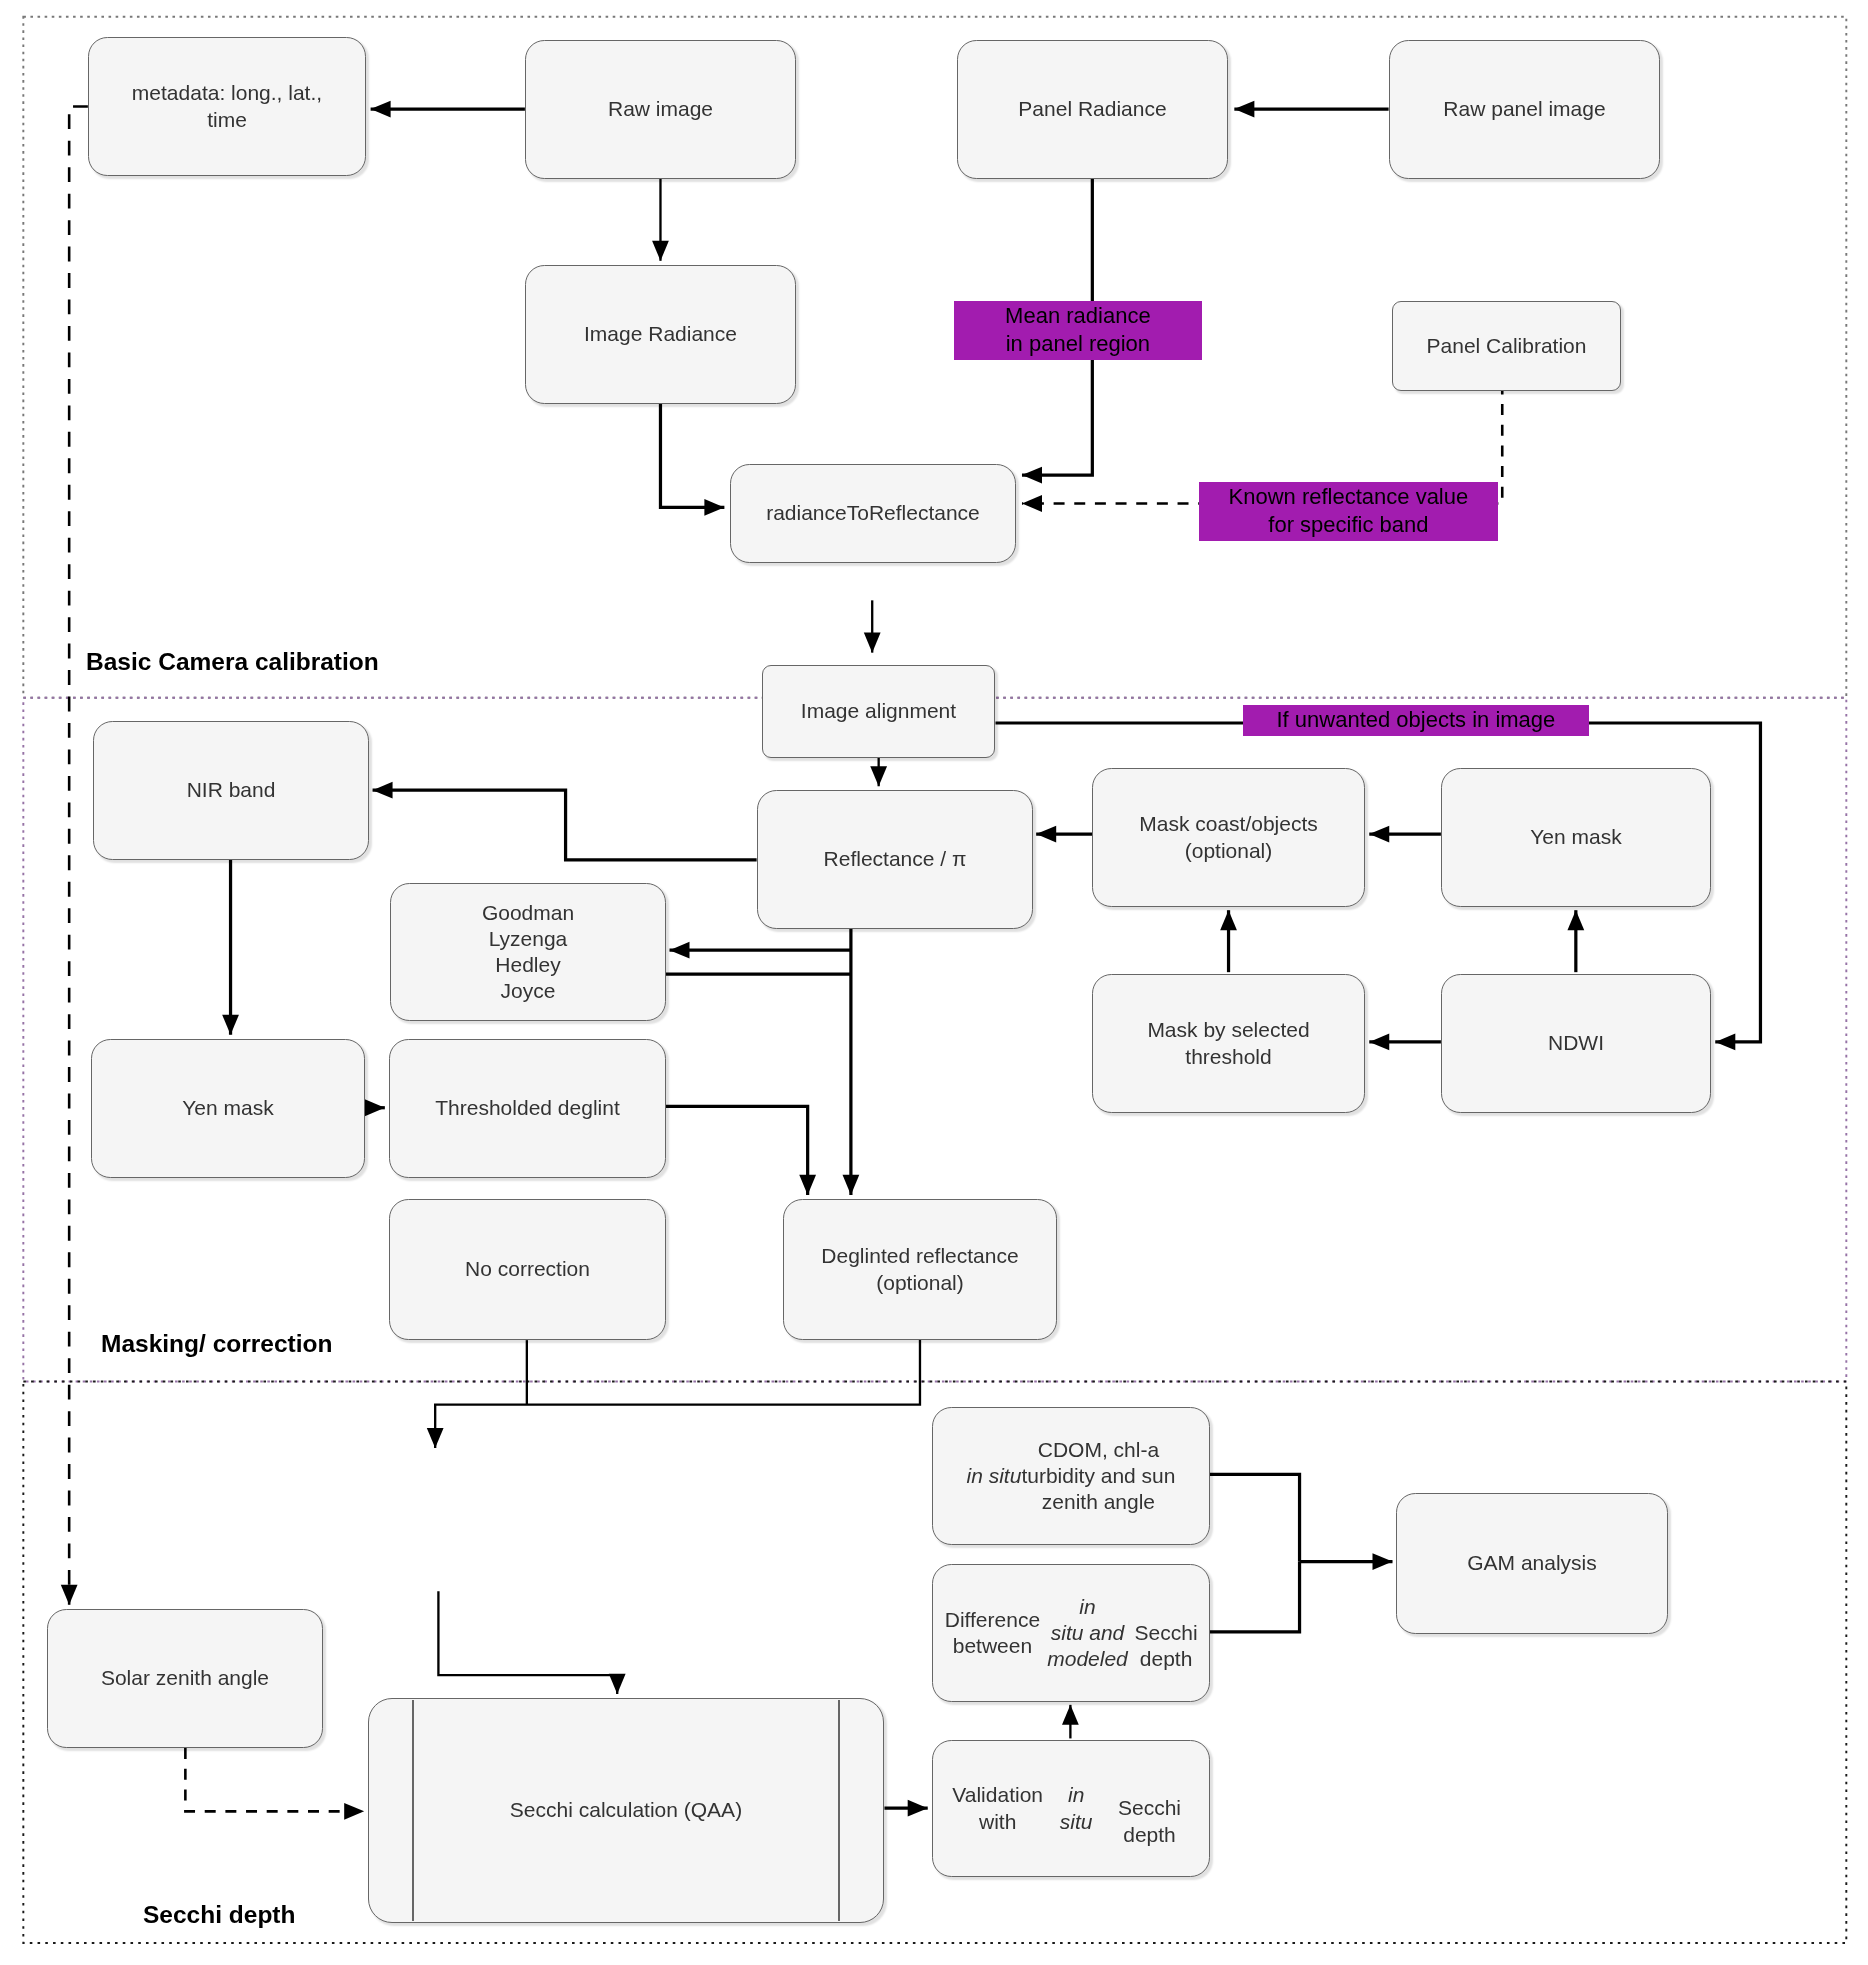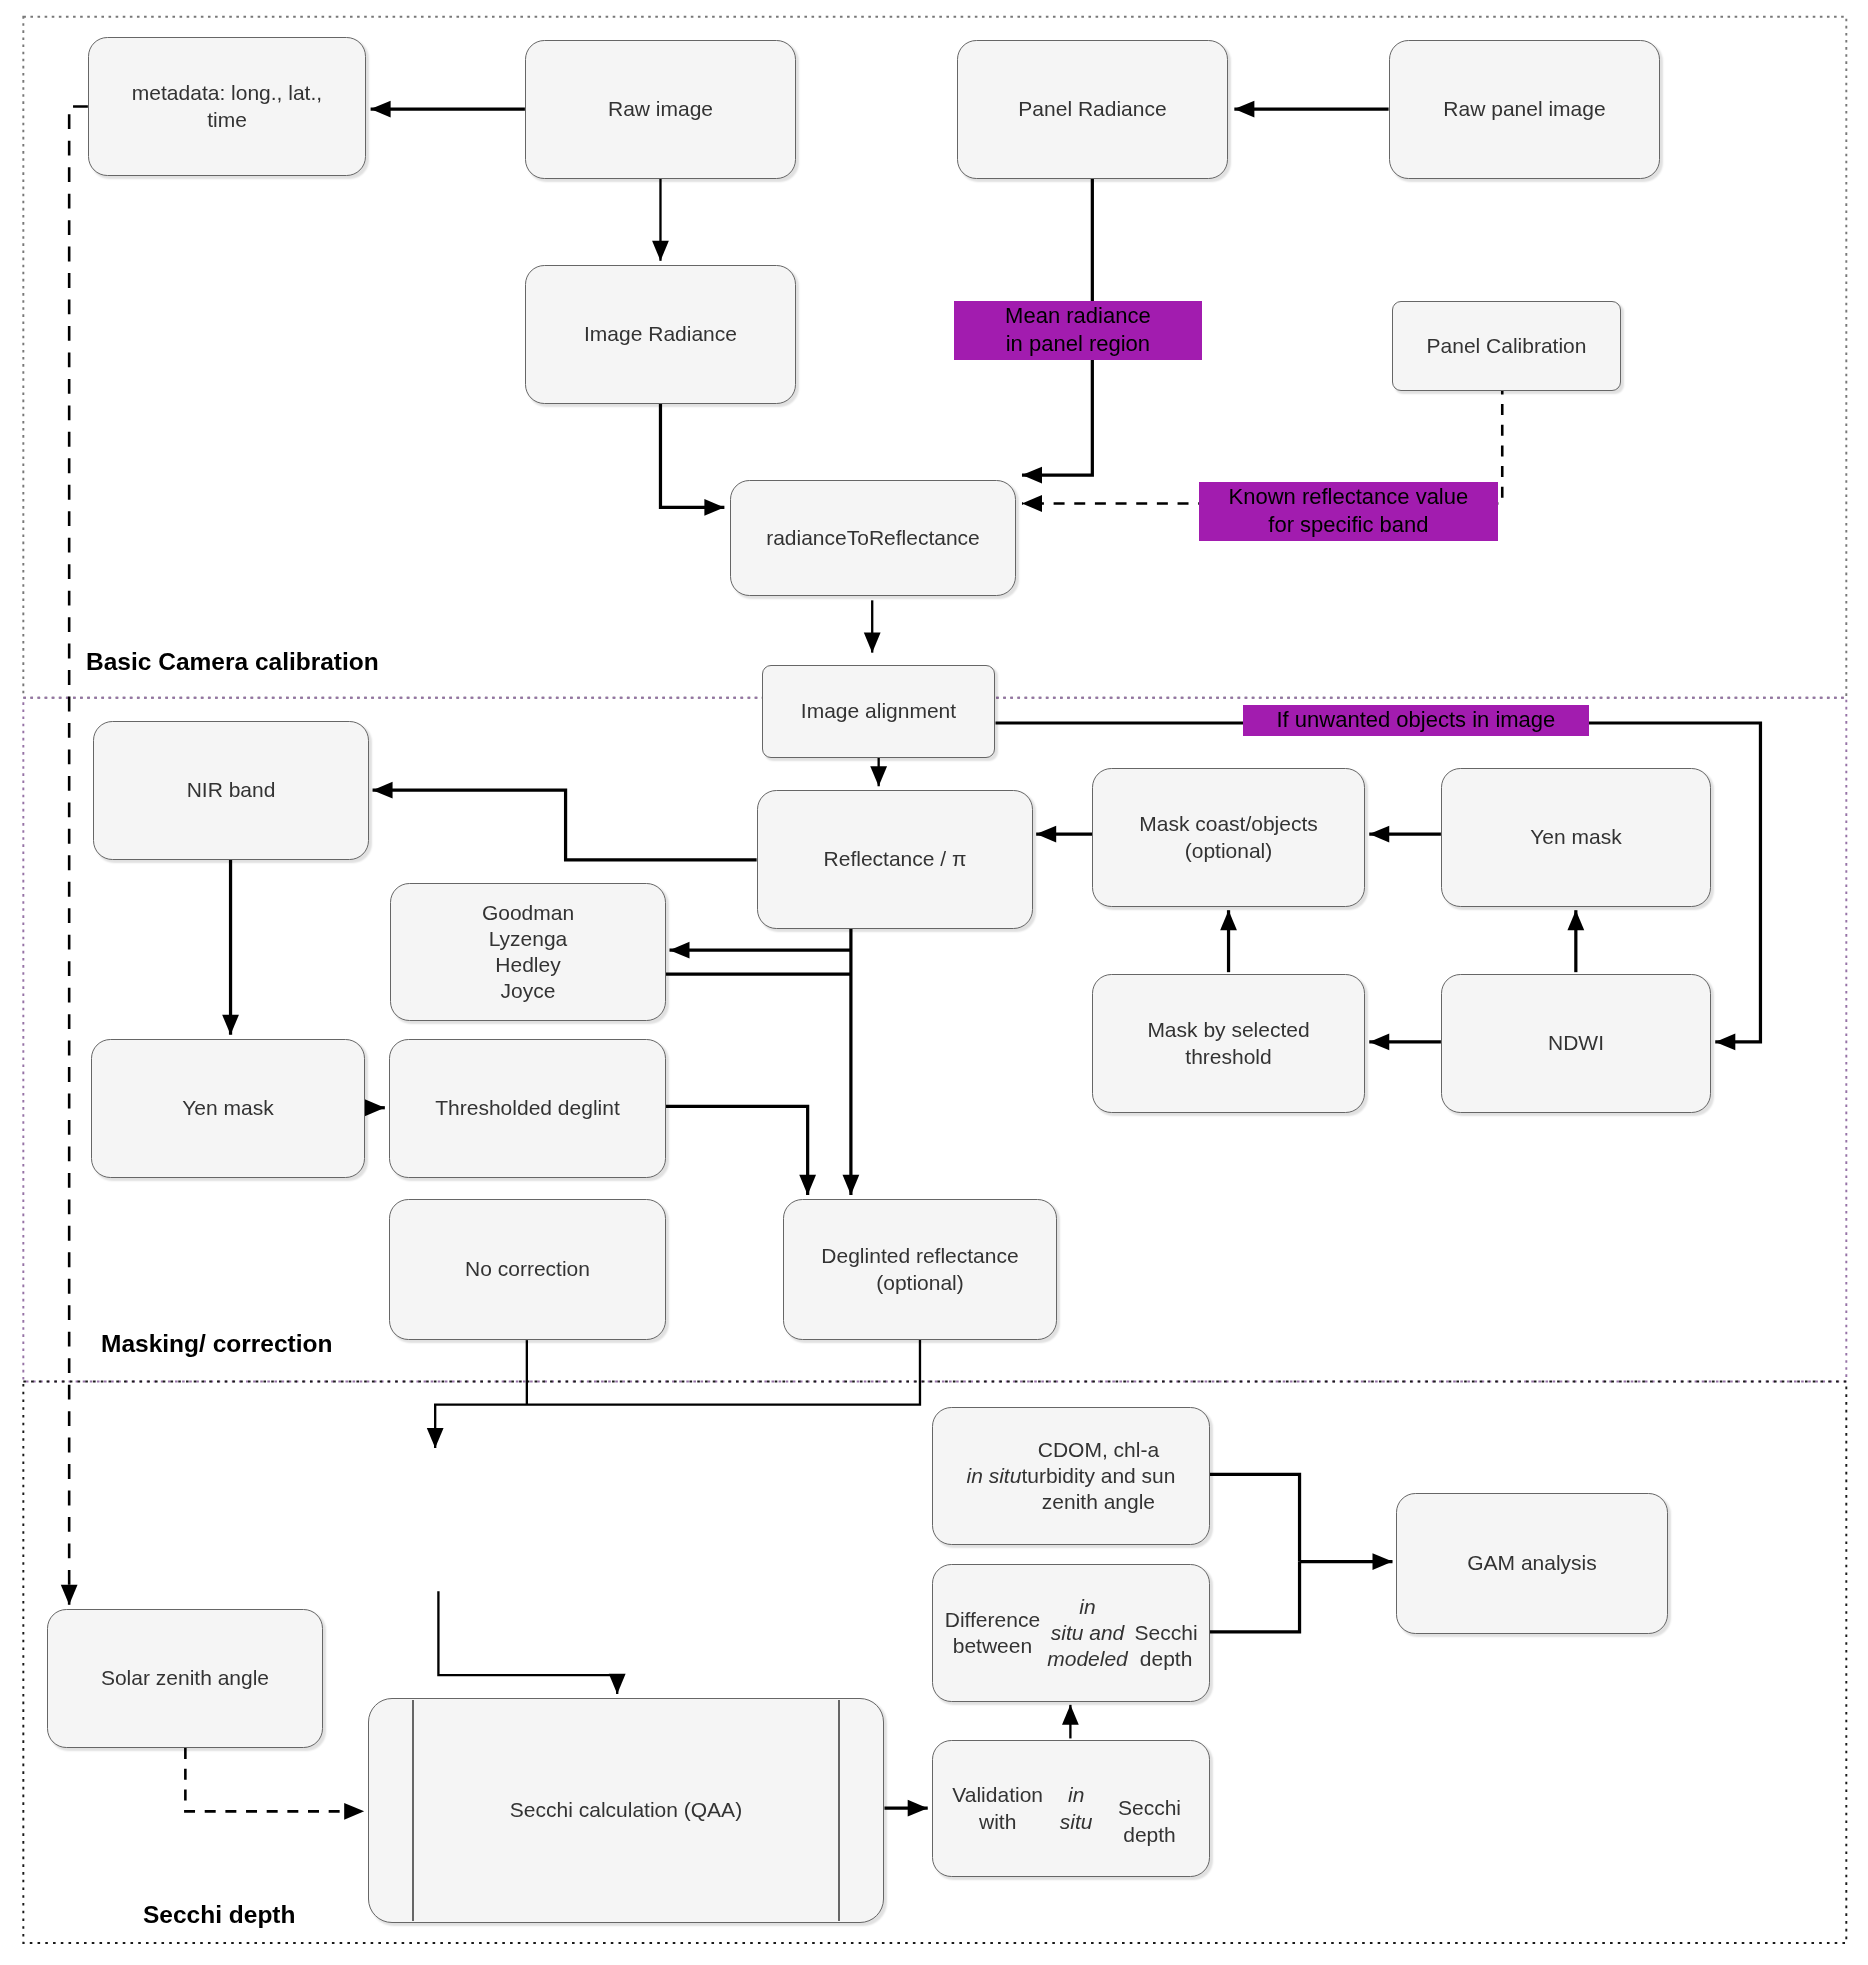--- a/index.html
+++ b/index.html
@@ -97,21 +97,21 @@
     <path class="edge e-dash" marker-end="url(#arrow)" d="M287 2708 V2806 H564"></path>
   </svg>
 
   <div class="node" style="left:88px;top:37px;width:278px;height:139px">metadata: long., lat.,
 time</div>
   <div class="node" style="left:525px;top:40px;width:271px;height:139px">Raw image</div>
   <div class="node" style="left:957px;top:40px;width:271px;height:139px">Panel Radiance</div>
   <div class="node" style="left:1389px;top:40px;width:271px;height:139px">Raw panel image</div>
   <div class="node" style="left:525px;top:265px;width:271px;height:139px">Image Radiance</div>
   <div class="node small" style="left:1392px;top:293px;width:229px;height:90px">Panel Calibration</div>
-  <div class="node" style="left:730px;top:480px;width:286px;height:116px">radianceToReflectance</div>
+  <div class="node" style="left:730px;top:464px;width:286px;height:99px">radianceToReflectance</div>
   <div class="node small" style="left:762px;top:657px;width:233px;height:93px">Image alignment</div>
   <div class="node" style="left:93px;top:721px;width:276px;height:139px">NIR band</div>
   <div class="node" style="left:757px;top:790px;width:276px;height:139px">Reflectance / π</div>
   <div class="node" style="left:1092px;top:768px;width:273px;height:139px">Mask coast/objects
 (optional)</div>
   <div class="node" style="left:1441px;top:768px;width:270px;height:139px">Yen mask</div>
   <div class="node" style="left:390px;top:883px;width:276px;height:138px">Goodman
 Lyzenga
 Hedley
 Joyce</div>

